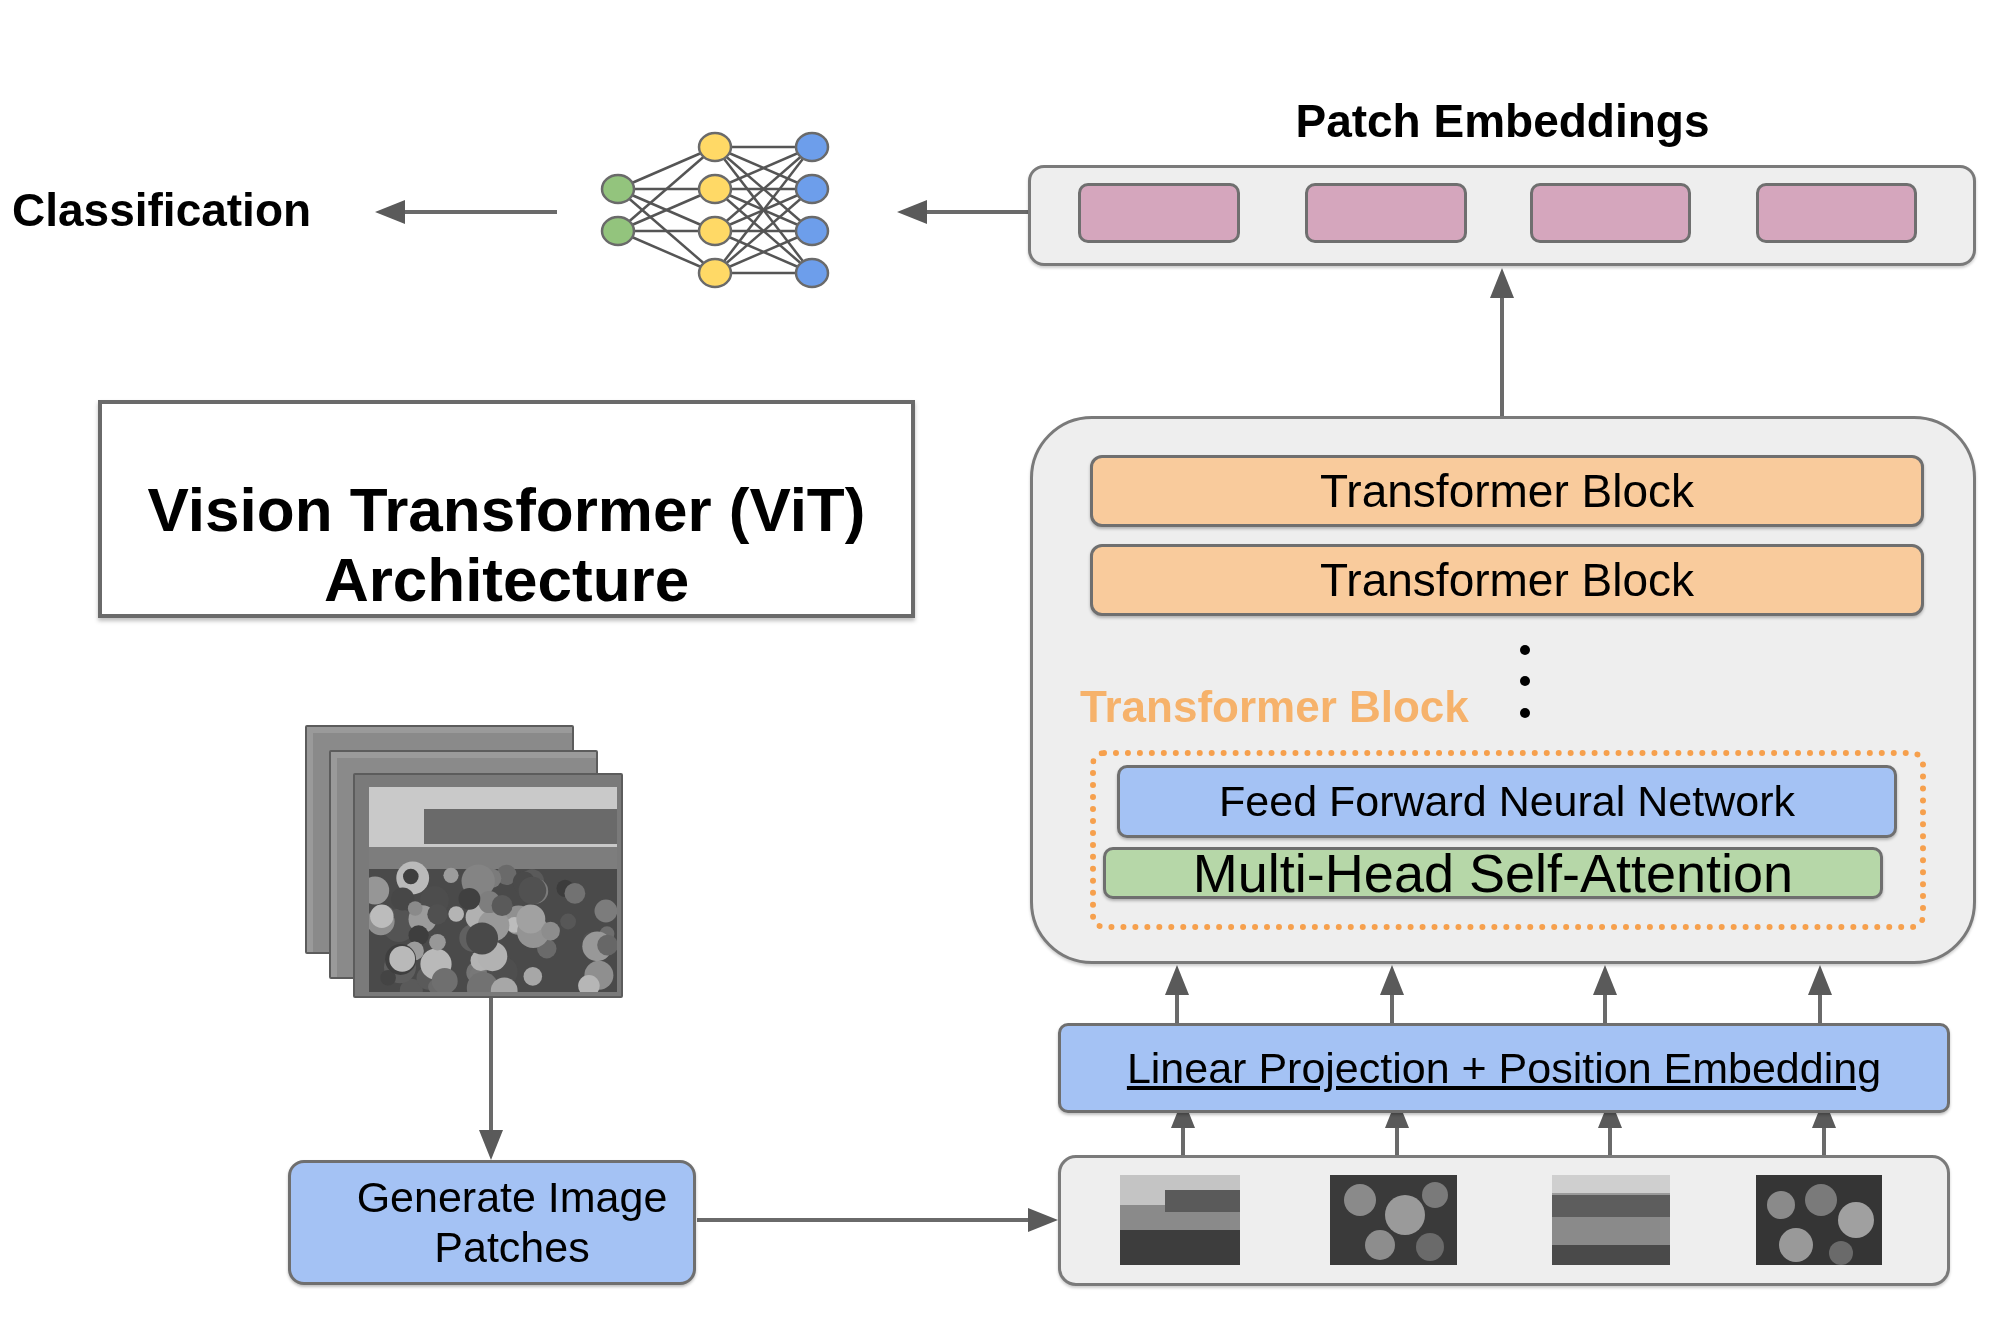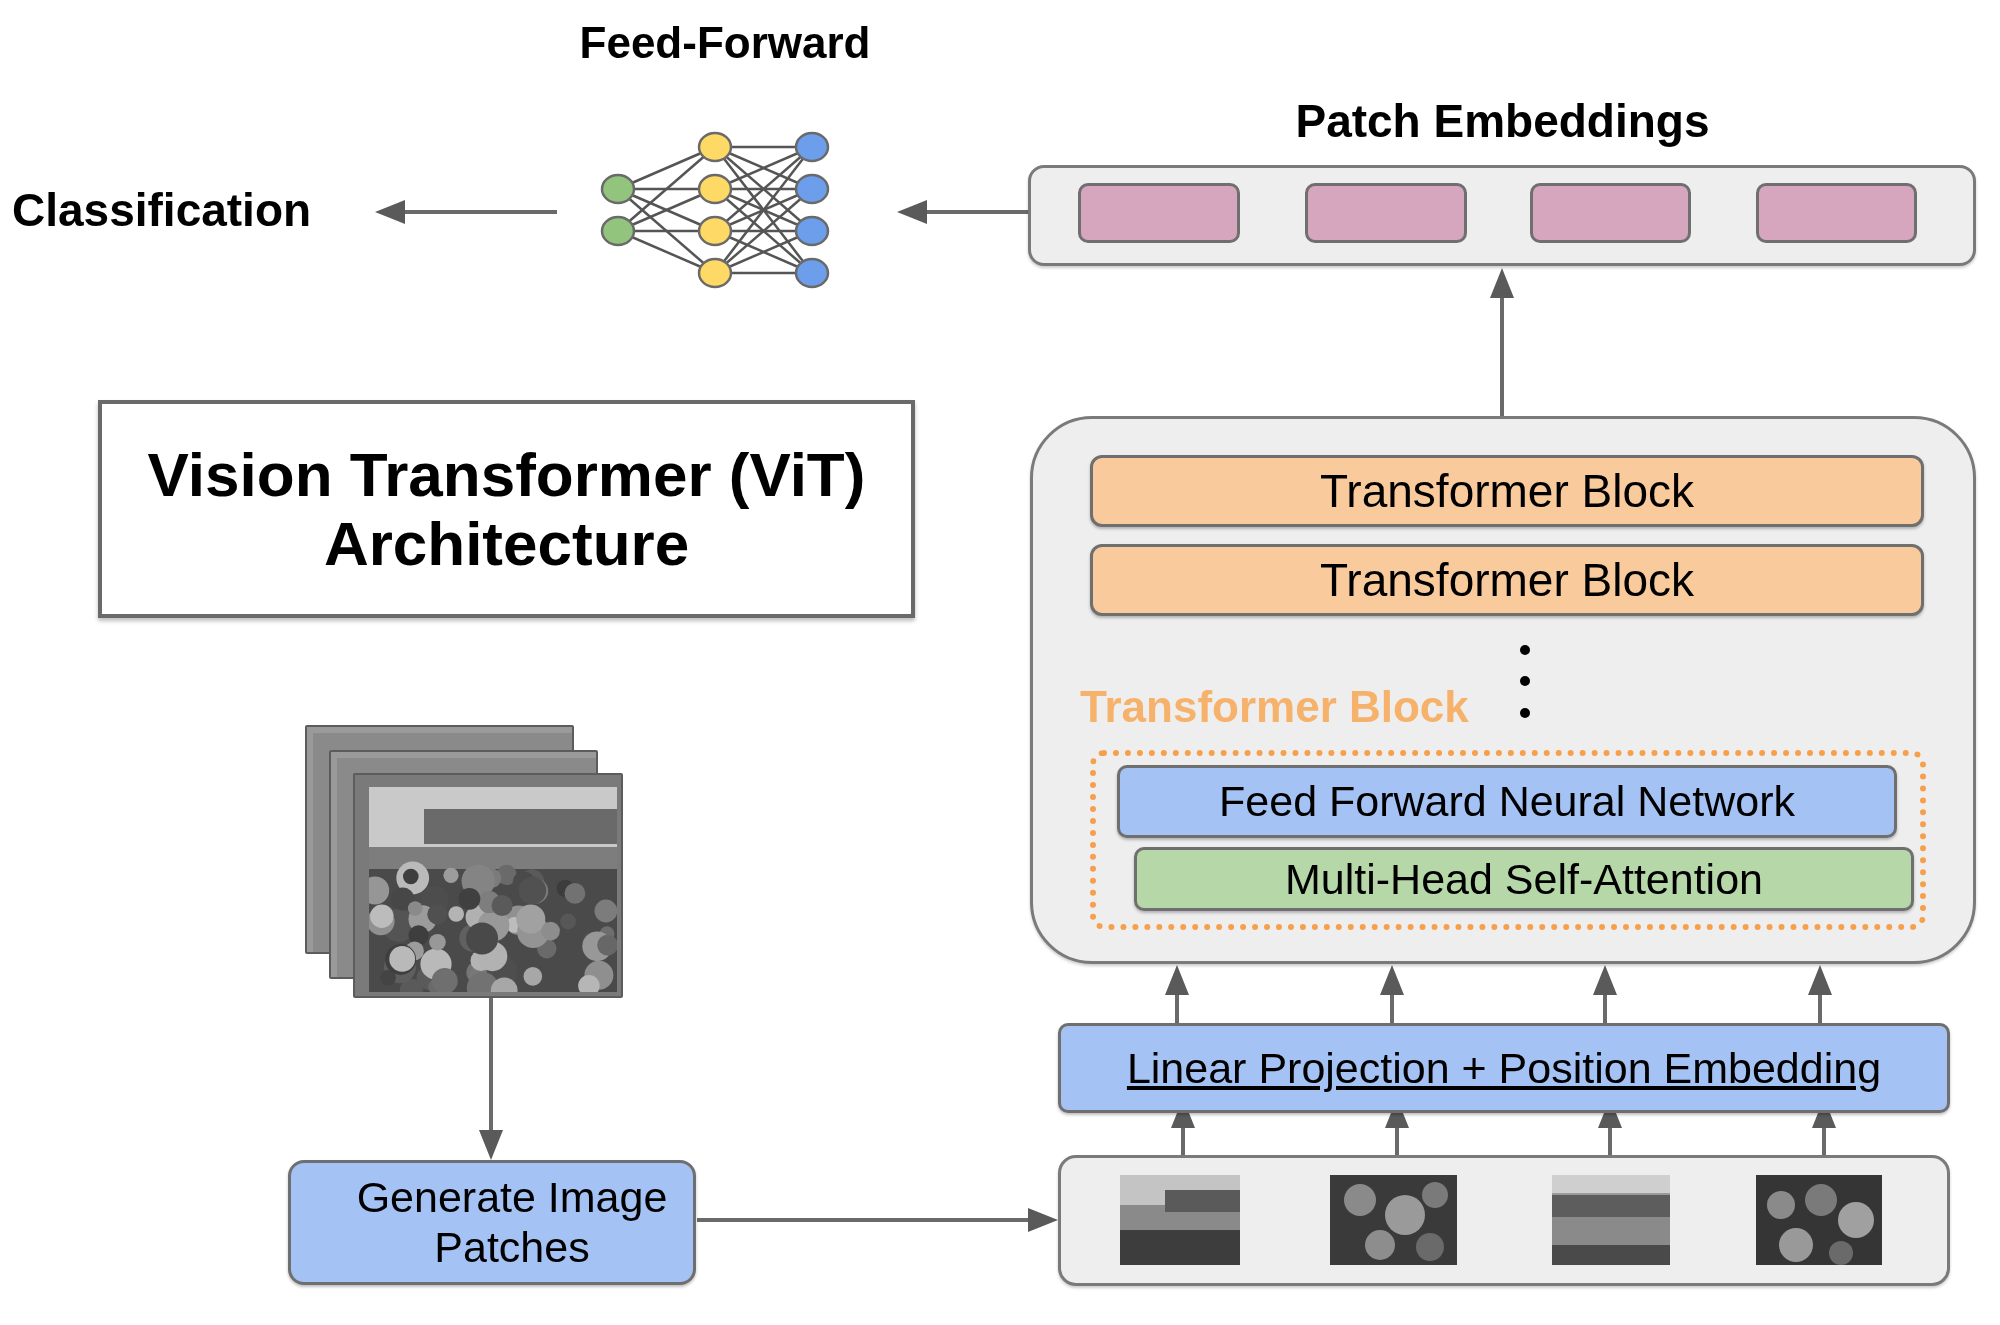--- a/index.html
+++ b/index.html
@@ -61,21 +61,20 @@
   <line x1="491" y1="998" x2="491" y2="1135" stroke="#6a6a6a" stroke-width="4"></line>
   <path d="M491,1160 L479,1130 L503,1130 z" fill="#5a5a5a"></path>
 
   <line x1="697" y1="1220" x2="1035" y2="1220" stroke="#6a6a6a" stroke-width="4"></line>
   <path d="M1058,1220 L1028,1208 L1028,1232 z" fill="#5a5a5a"></path>
 </svg>
 
 <div class="abs label-bold" style="left:12px; top:185px; font-size:46px; text-align:left;">Classification</div>
 
 <div class="abs label-bold" style="left:540px; top:18px; width:370px; font-size:44px;">
-  <div>Feed-Forward</div>
 </div>
 
 <svg class="abs" id="nn-icon" style="left:590px; top:125px;" width="250" height="170">
     <line x1="28" y1="64" x2="125" y2="22" stroke="#555" stroke-width="2.5"></line>
     <line x1="28" y1="64" x2="125" y2="64" stroke="#555" stroke-width="2.5"></line>
     <line x1="28" y1="64" x2="125" y2="106" stroke="#555" stroke-width="2.5"></line>
     <line x1="28" y1="64" x2="125" y2="148" stroke="#555" stroke-width="2.5"></line>
     <line x1="28" y1="106" x2="125" y2="22" stroke="#555" stroke-width="2.5"></line>
     <line x1="28" y1="106" x2="125" y2="64" stroke="#555" stroke-width="2.5"></line>
     <line x1="28" y1="106" x2="125" y2="106" stroke="#555" stroke-width="2.5"></line>
@@ -110,21 +109,21 @@
 
 <div class="abs label-bold" style="left:1030px; top:96px; width:945px; font-size:46px;">Patch Embeddings</div>
 
 <div class="abs gray-container" style="left:1028px; top:165px; width:948px; height:101px; border-radius:16px; box-shadow:0 2px 3px rgba(0,0,0,0.2);">
 </div>
 <div class="abs pink" style="left:1078px; top:183px; width:162px; height:60px;"></div>
 <div class="abs pink" style="left:1305px; top:183px; width:162px; height:60px;"></div>
 <div class="abs pink" style="left:1530px; top:183px; width:161px; height:60px;"></div>
 <div class="abs pink" style="left:1756px; top:183px; width:161px; height:60px;"></div>
 
-<div class="abs" style="left:98px; top:400px; width:817px; height:218px; border:4px solid #6a6a6a; box-shadow:0 3px 4px rgba(0,0,0,0.25); display:flex; flex-direction:column; align-items:center; justify-content:center;">
+<div class="abs" style="left:98px; top:400px; width:817px; height:218px; border:4px solid #6a6a6a; box-shadow:0 3px 4px rgba(0,0,0,0.25); display:flex; flex-direction:column; align-items:center; justify-content:flex-end;">
   <div class="label-bold" style="font-size:62px;">Vision Transformer (ViT)</div>
   <div class="label-bold" style="font-size:62px;">Architecture</div>
 </div>
 
 <div class="abs gray-container" style="left:1030px; top:416px; width:946px; height:548px; border-radius:62px; box-shadow:0 2px 3px rgba(0,0,0,0.2);"></div>
 
 <div class="abs rbox orange" style="left:1090px; top:455px; width:834px; height:72px;">
   <span>Transformer Block</span>
 </div>
 <div class="abs rbox orange" style="left:1090px; top:544px; width:834px; height:72px;">
@@ -137,21 +136,21 @@
   <div style="position:absolute; left:0; top:63px; width:10px; height:10px; border-radius:50%; background:#000;"></div>
 </div>
 
 <div class="abs label-bold" style="left:1080px; top:682px; font-size:44px; text-align:left; color:#f6b26b;">Transformer Block</div>
 
 <div class="abs" style="left:1090px; top:750px; width:836px; height:180px; border:6px dotted #f6a04d; border-radius:14px;"></div>
 
 <div class="abs rbox blue" style="left:1117px; top:765px; width:780px; height:73px; font-size:43px;">
   <span>Feed Forward Neural Network</span>
 </div>
-<div class="abs rbox green" style="left:1134px; top:847px; width:780px; height:64px; font-size:43px;">
+<div class="abs rbox green" style="left:1103px; top:847px; width:780px; height:52px; font-size:54px;">
   <span>Multi-Head Self-Attention</span>
 </div>
 
 <div class="abs rbox blue" style="left:1058px; top:1023px; width:892px; height:90px; font-size:43px;text-decoration:underline;">
   <span>Linear Projection + Position Embedding</span>
 </div>
 
 <div class="abs" style="left:305px; top:725px; width:320px; height:275px;">
   <div style="position:absolute; left:0; top:0; width:265px; height:225px; background:#8a8a8a; border:2px solid #5c5c5c; border-radius:2px; box-shadow:inset 6px 6px 0 #9a9a9a;"></div>
   <div style="position:absolute; left:24px; top:25px; width:265px; height:225px; background:#8a8a8a; border:2px solid #5c5c5c; border-radius:2px; box-shadow:inset 6px 6px 0 #9a9a9a;"></div>

